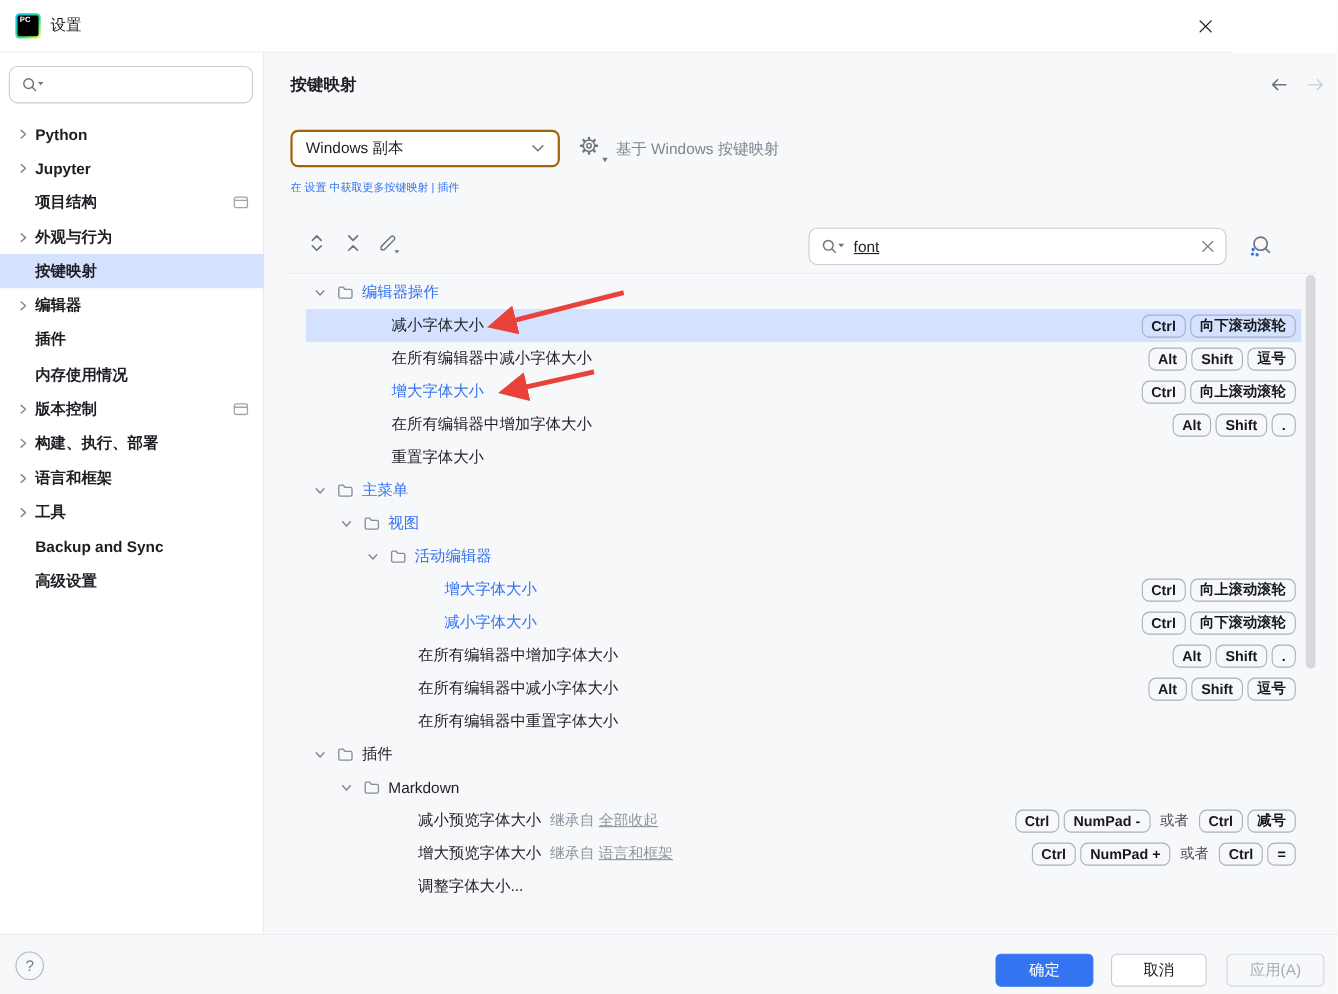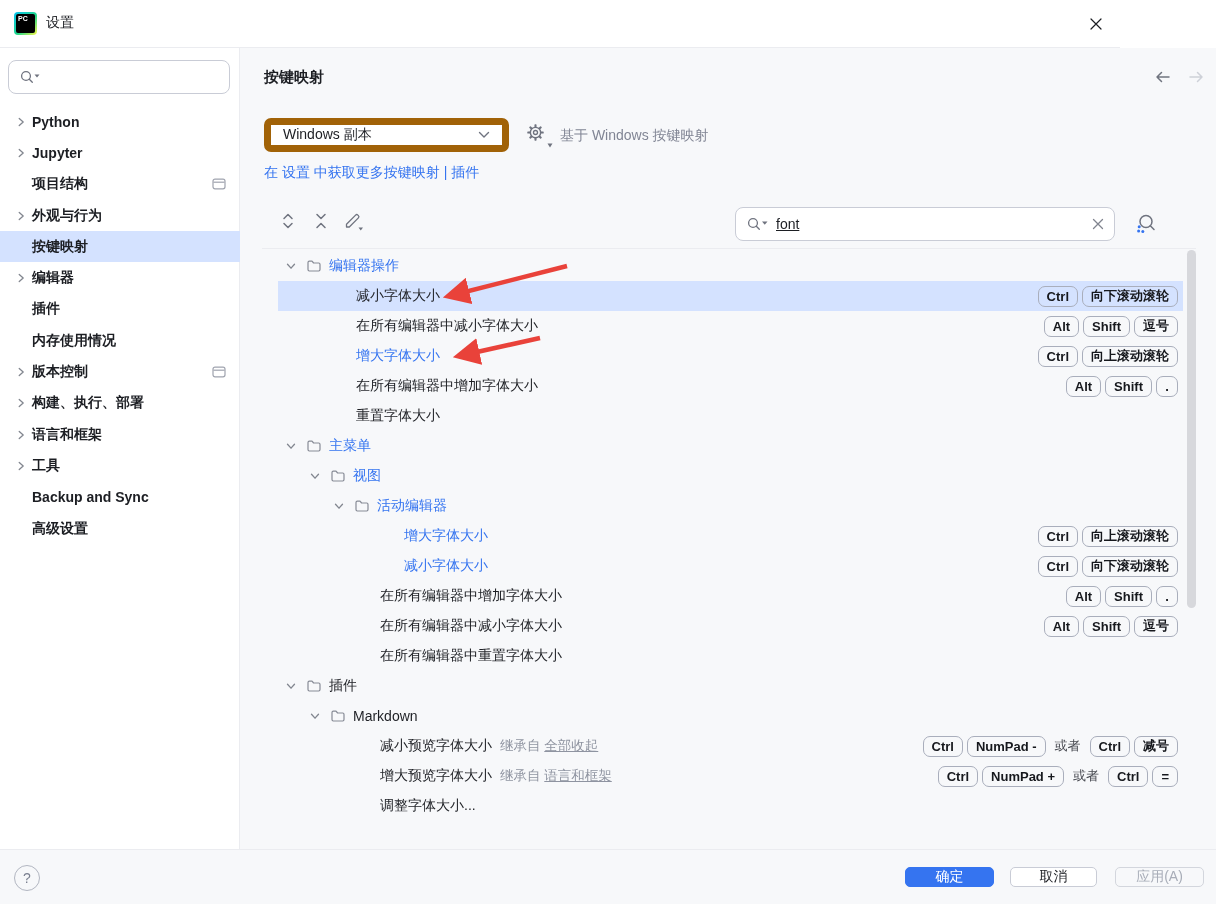--- a/index.html
+++ b/index.html
@@ -39,27 +39,27 @@
   .side-label { font-size:14px; font-weight:600; color:#1c1e23; margin-left:2px; white-space:nowrap; }
   .side-badge { position:absolute; right:14px; top:50%; transform:translateY(-50%); }
 
   
   .main { position:absolute; left:240px; top:48px; width:976px; height:801px; background:#f7f8fa; }
   .page-title { position:absolute; left:24px; top:20px; font-size:15px; font-weight:700; color:#1c1e23; }
   .nav-arrows { position:absolute; left:913px; top:21px; display:flex; gap:16px; }
   .nav-arrows span { width:18px; height:16px; display:flex; align-items:center; justify-content:center; cursor:pointer; }
 
   .scheme-select { position:absolute; left:24px; top:70px; width:245px; height:34px;
-    background:#fff; border:7px solid #a16207; border-radius:7px;
+    background:#fff; border:2px solid #a16207; border-radius:7px;
     display:flex; align-items:center; padding:0 12px; cursor:pointer; }
   .scheme-select .val { font-size:14px; flex:1; }
   .gear-wrap { position:absolute; left:285px; top:74px; width:28px; height:26px; cursor:pointer; }
   .gear-dd { position:absolute; right:0; bottom:0; }
   .based-on { position:absolute; left:320px; top:79px; font-size:14px; color:#818594; }
-  .more-link { position:absolute; left:24px; top:116px; font-size:14px; color:#3574f0; cursor:pointer; }
+  .more-link { position:absolute; left:24px; top:116px; font-size:10px; color:#3574f0; cursor:pointer; }
 
   .tb-icon { position:absolute; top:161px; width:24px; height:24px; display:flex;
     align-items:center; justify-content:center; cursor:pointer; }
   .km-search { position:absolute; left:495px; top:159px; width:380px; height:34px;
     background:#fff; border:1px solid #c9ccd6; border-radius:8px;
     display:flex; align-items:center; padding:0 10px; gap:6px; }
   .km-search input { border:none; outline:none; background:transparent; flex:1;
     font-size:14px; font-family:inherit; min-width:0; color:#1c1e23;text-decoration:underline; }
   .km-clear { cursor:pointer; display:flex; }
   .filter-icon { position:absolute; left:893px; top:163px; width:26px; height:26px;
@@ -88,21 +88,21 @@
 
   .scroll-thumb { position:absolute; left:947px; top:202px; width:9px; height:358px;
     background:#d7d8dc; border-radius:5px; cursor:pointer; }
 
   
   .footer { position:absolute; left:0; top:849px; width:1216px; height:55px;
     background:#f7f8fa; border-top:1px solid #ebecf0; }
   .help-circle { position:absolute; left:14px; top:15px; width:26px; height:26px;
     border:1px solid #b2b6c1; border-radius:50%; color:#7b8090; font-size:14px;
     display:flex; align-items:center; justify-content:center; cursor:pointer; }
-  .btn { position:absolute; top:17px; height:20px; border-radius:5px; font-size:14px;
+  .btn { position:absolute; top:17px; height:30px; border-radius:5px; font-size:14px;
     font-family:inherit; cursor:pointer; }
   .btn-ok { left:905px; width:89px; background:#3574f0; border:1px solid #3574f0; color:#fff; }
   .btn-cancel { left:1010px; width:87px; background:#fff; border:1px solid #c9ccd6; color:#1c1e23; }
   .btn-apply { left:1115px; width:89px; background:transparent; border:1px solid #d3d6dd; color:#a8adb8; cursor:default; }
 
   .arrows-overlay { position:absolute; left:0; top:0; width:1216px; height:904px;
     pointer-events:none; z-index:50; }
 </style>
 </head>
 <body>

